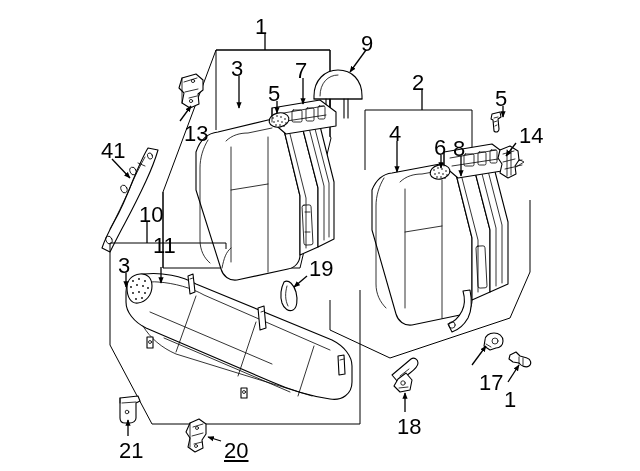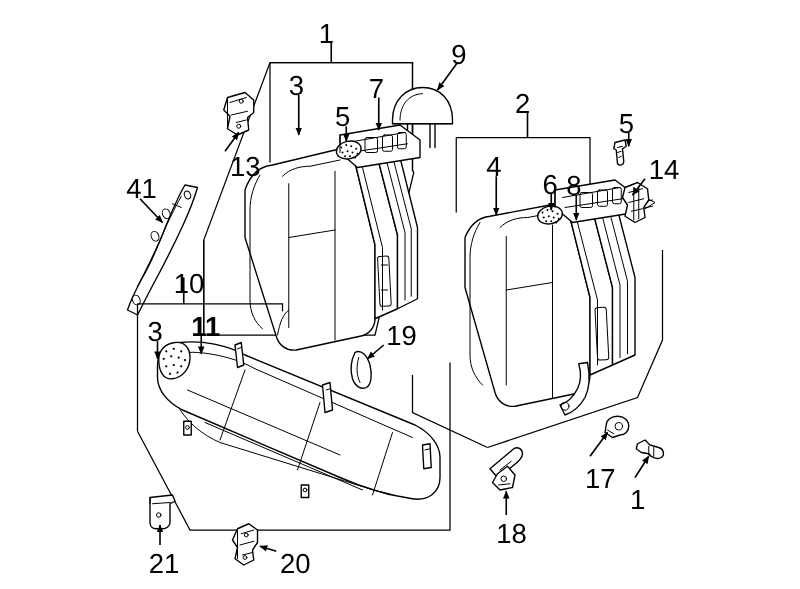--- a/index.html
+++ b/index.html
@@ -400,27 +400,27 @@
 
   <div class="callout-num" style="left:255px;top:16px;">1</div>
   <div class="callout-num" style="left:412px;top:72px;">2</div>
   <div class="callout-num" style="left:231px;top:58px;">3</div>
   <div class="callout-num" style="left:389px;top:123px;">4</div>
   <div class="callout-num" style="left:268px;top:83px;">5</div>
   <div class="callout-num" style="left:434px;top:137px;">6</div>
   <div class="callout-num" style="left:295px;top:60px;">7</div>
   <div class="callout-num" style="left:453px;top:138px;">8</div>
   <div class="callout-num" style="left:361px;top:33px;">9</div>
-  <div class="callout-num" style="left:139px;top:204px;margin-top:12px;">10</div>
-  <div class="callout-num" style="left:153px;top:251px;font-weight:bold;">11</div>
+  <div class="callout-num" style="left:139px;top:204px;">10</div>
+  <div class="callout-num" style="left:153px;top:235px;">11</div>
   <div class="callout-num" style="left:118px;top:255px;">3</div>
   <div class="callout-num" style="left:168px;top:123px;margin-left:16px;">13</div>
   <div class="callout-num" style="left:519px;top:125px;">14</div>
   <div class="callout-num" style="left:495px;top:88px;">5</div>
   <div class="callout-num" style="left:504px;top:389px;">1</div>
-  <div class="callout-num" style="left:468px;top:372px;">17</div>
+  <div class="callout-num" style="left:479px;top:372px;">17</div>
   <div class="callout-num" style="left:397px;top:416px;">18</div>
   <div class="callout-num" style="left:309px;top:258px;text-align:right;">19</div>
-  <div class="callout-num" style="left:224px;top:440px;">20</div>
+  <div class="callout-num" style="left:224px;top:440px;text-decoration:underline;">20</div>
   <div class="callout-num" style="left:119px;top:440px;">21</div>
   <div class="callout-num" style="left:101px;top:140px;">41</div>
 
 </div>
 
 </body></html>

